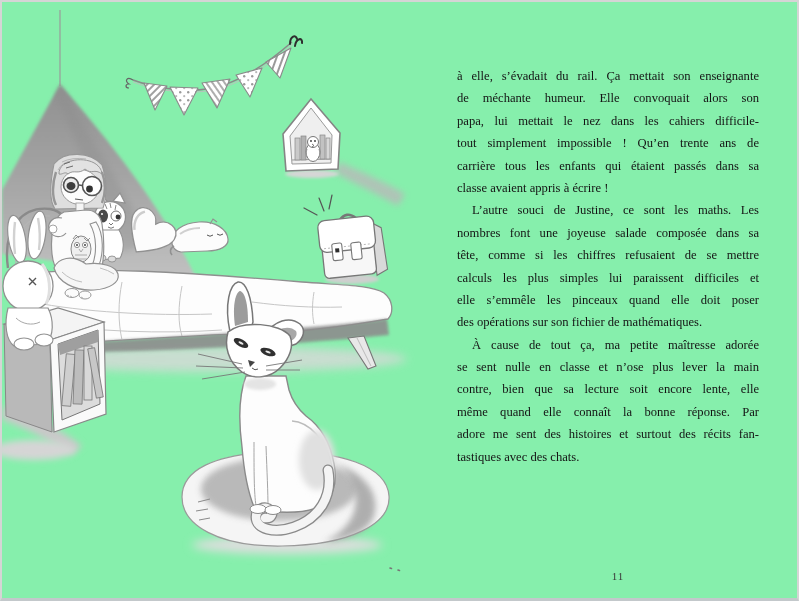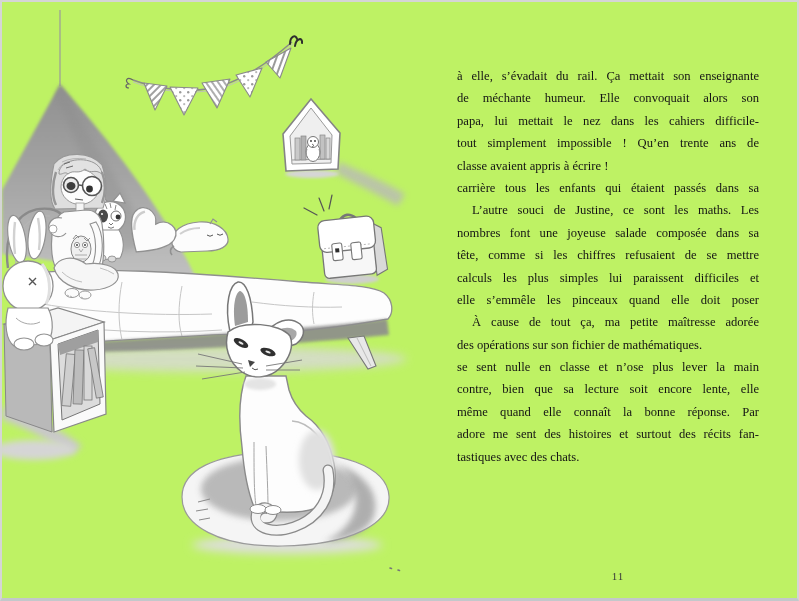--- a/index.html
+++ b/index.html
@@ -1,16 +1,16 @@
 <!DOCTYPE html>
 <html><head>
 <meta charset="utf-8">
 <style>
   html,body{margin:0;padding:0;background:#fff;}
-  .viewport{position:relative;width:795px;height:596px;background:#bef264;
+  .viewport{position:relative;width:795px;height:596px;background:#86efac;
     border:2px solid #d5d5d5;border-bottom:3px solid #c3c8cb;overflow:hidden;
     font-family:"Liberation Serif", serif;}
   .illustration{position:absolute;left:0;top:0;width:440px;height:596px;}
   .text-column{position:absolute;left:455px;top:63px;width:302px;color:#141414;
     font-size:12.6px;}
   .line{height:22.4px;line-height:22.4px;text-align:justify;text-align-last:justify;
     overflow:hidden;white-space:nowrap;}
   .line.last{text-align-last:left;}
   .line.indent{text-indent:15px;}
   .page-number{position:absolute;left:556px;top:568px;width:120px;text-align:center;
@@ -260,29 +260,29 @@
     </g>
 
     <path d="M388 566 l1.5 0.5 M396 568 l1.5 0.5" stroke="#777" stroke-width="1.6" stroke-linecap="round"></path>
   </svg>
 
   <div class="text-column">
       <div class="line">à elle, s’évadait du rail. Ça mettait son enseignante</div>
       <div class="line">de méchante humeur. Elle convoquait alors son</div>
       <div class="line">papa, lui mettait le nez dans les cahiers difficile-</div>
       <div class="line">tout simplement impossible&nbsp;! Qu’en trente ans de</div>
+      <div class="line">carrière tous les enfants qui étaient passés dans sa</div>
       <div class="line last">classe avaient appris à écrire&nbsp;!</div>
-      <div class="line">carrière tous les enfants qui étaient passés dans sa</div>
       <div class="line indent">L’autre souci de Justine, ce sont les maths. Les</div>
       <div class="line">nombres font une joyeuse salade composée dans sa</div>
       <div class="line">tête, comme si les chiffres refusaient de se mettre</div>
       <div class="line">calculs les plus simples lui paraissent difficiles et</div>
       <div class="line">elle s’emmêle les pinceaux quand elle doit poser</div>
+      <div class="line last">des opérations sur son fichier de mathématiques.</div>
       <div class="line indent">À cause de tout ça, ma petite maîtresse adorée</div>
-      <div class="line last">des opérations sur son fichier de mathématiques.</div>
       <div class="line">se sent nulle en classe et n’ose plus lever la main</div>
       <div class="line">contre, bien que sa lecture soit encore lente, elle</div>
       <div class="line">même quand elle connaît la bonne réponse. Par</div>
       <div class="line">adore me sent des histoires et surtout des récits fan-</div>
       <div class="line last">tastiques avec des chats.</div>
     </div>
 
   <div class="page-number">11</div>
 </div>
 

